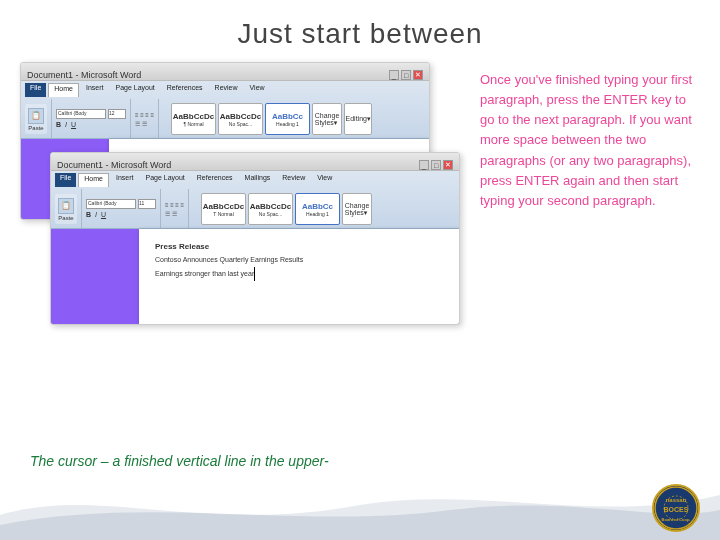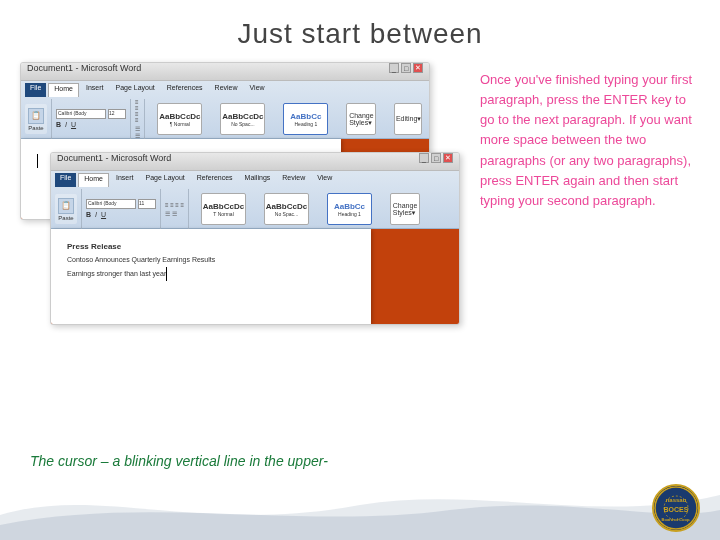--- a/index.html
+++ b/index.html
@@ -52,21 +52,21 @@
       border-radius: 3px;
       background: #f0f0f0;
       box-shadow: 2px 2px 6px rgba(0,0,0,0.2);
       overflow: hidden;
     }
 
     .screenshot-title-bar {
       background: linear-gradient(to bottom, #e8e8e8, #d0d0d0);
       height: 18px;
       display: flex;
-      align-items: flex-start;
+      align-items: flex-end;
       padding: 0 6px;
       border-bottom: 1px solid #bbb;
       font-size: 9px;
       color: #333;
       gap: 8px;
     }
 
     .title-bar-controls {
       display: flex;
       gap: 2px;
@@ -157,21 +157,21 @@
       background: #c5d5e8;
       border: 1px solid #9bb3cc;
       display: flex;
       align-items: center;
       justify-content: center;
       font-size: 8px;
     }
 
     .style-boxes {
       display: flex;
-      gap: 18px;
+      gap: 2px;
       align-items: center;
       padding-left: 8px;
     }
 
     .style-box {
       width: 45px;
       height: 32px;
       background: white;
       border: 1px solid #aaa;
       display: flex;
@@ -182,23 +182,23 @@
       color: #333;
       border-radius: 2px;
     }
 
     .style-box-text {
       font-size: 8px;
       font-weight: bold;
     }
 
     .doc-area {
-      background: #c2410c;
-      display: flex;
-      justify-content: flex-start;
+      background: #8b5cf6;
+      display: flex;
+      justify-content: flex-end;
     }
 
     .doc-page {
       background: white;
       width: 320px;
       min-height: 80px;
       box-shadow: 1px 1px 4px rgba(0,0,0,0.3);
       padding: 12px 16px;
       position: relative;
     }
@@ -517,21 +517,21 @@
 
   </div>
 
   <div class="right-col">
     <p class="description-text">Once you've finished typing your first paragraph, press the ENTER key to go to the next paragraph. If you want more space between the two paragraphs (or any two paragraphs), press ENTER again and then start typing your second paragraph.</p>
   </div>
 
 </div>
 
 <div class="bottom-caption">
-  <span>The cursor – a blinking vertical line in the upper-</span><br>
+  <span>The cursor – a finished vertical line in the upper-</span><br>
 </div>
 
 <div class="bottom-wave">
   <svg class="wave-svg" viewBox="0 0 720 65" preserveAspectRatio="none" xmlns="http://www.w3.org/2000/svg">
     <path d="M0,40 C100,10 200,60 360,30 C480,10 600,50 720,20 L720,65 L0,65 Z" fill="#d0d8e0" opacity="0.5"></path>
     <path d="M0,50 C150,20 300,55 450,35 C570,20 660,48 720,35 L720,65 L0,65 Z" fill="#c5cdd8" opacity="0.7"></path>
   </svg>
 </div>
 
 <div class="boces-logo">

